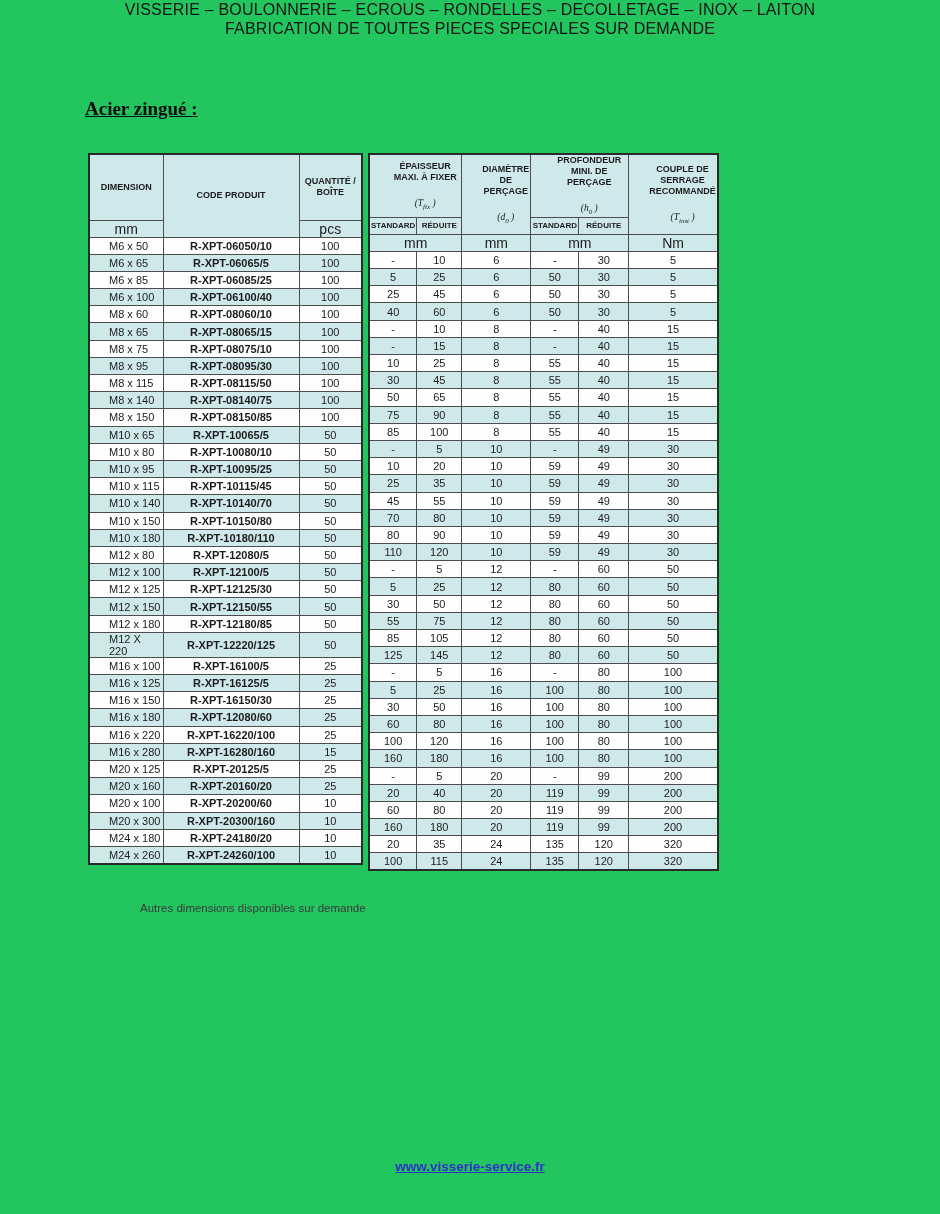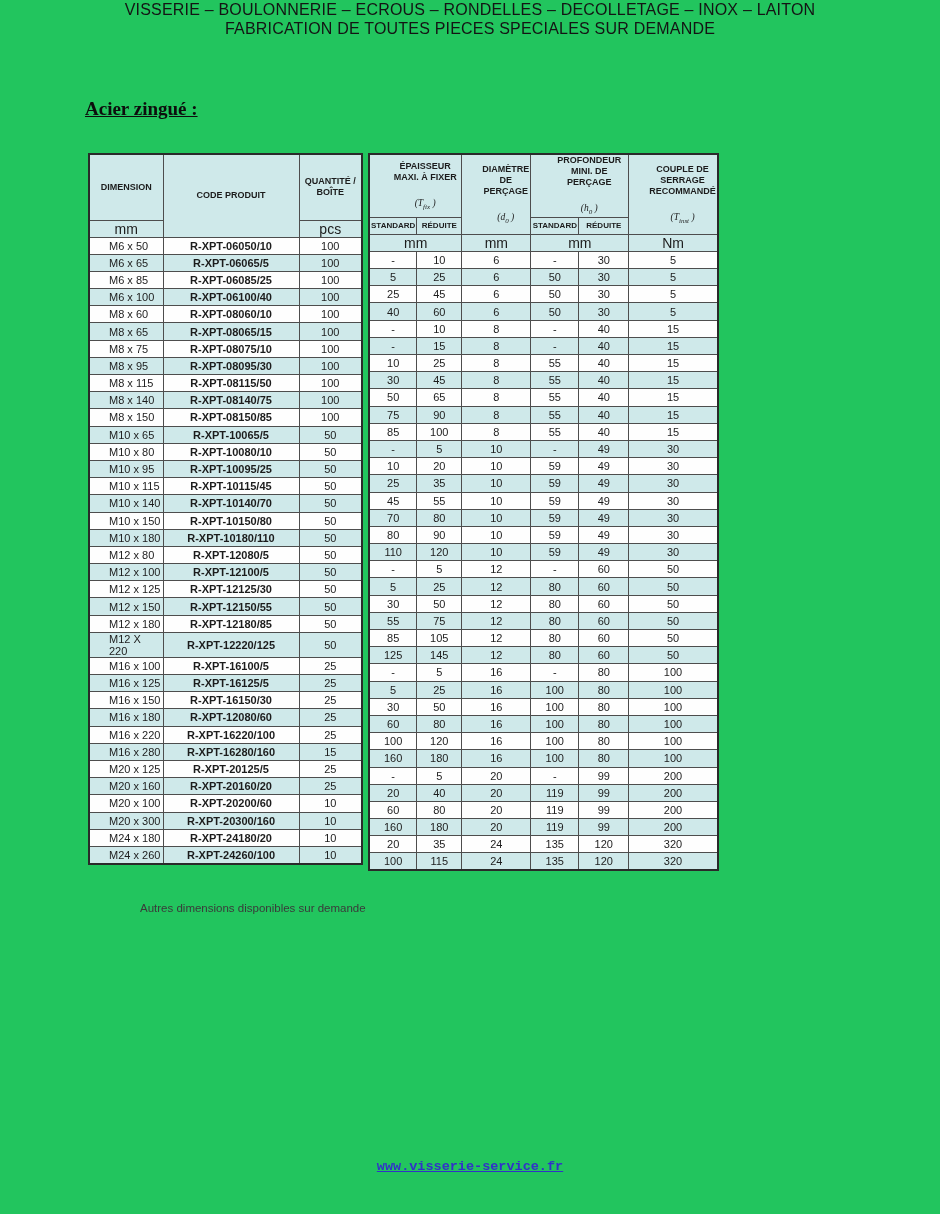--- a/index.html
+++ b/index.html
@@ -40,21 +40,21 @@
   tbody.data td { height:17.2px; font-size:11px; line-height:12px; background:#fefefe; }
   tbody.data tr:nth-child(even) td { background:#cfe9ea; }
   .c-dim { text-align:left; padding-left:19px; }
   .c-code { font-weight:bold;margin-top:28px; }
   .note {
     position:absolute; top:902px; left:120px;
     font-size:11.5px; color:#3a3a3a;margin-left:20px;
   }
   .links {
     position:absolute; top:1158px; left:0; width:940px; text-align:center;
-    font-size:13.5px; font-weight:bold; line-height:18px;font-family:Liberation Mono, monospace;
+    font-size:13.5px; font-weight:bold; line-height:18px;
   }
   .links a { color:#3232c8; text-decoration:underline; cursor:pointer; display:inline-block; }
 </style>
 </head>
 <body>
 
 <div class="page">
 
   <div class="doc-header">
     <div>VISSERIE – BOULONNERIE – ECROUS – RONDELLES – DECOLLETAGE – INOX – LAITON</div>

